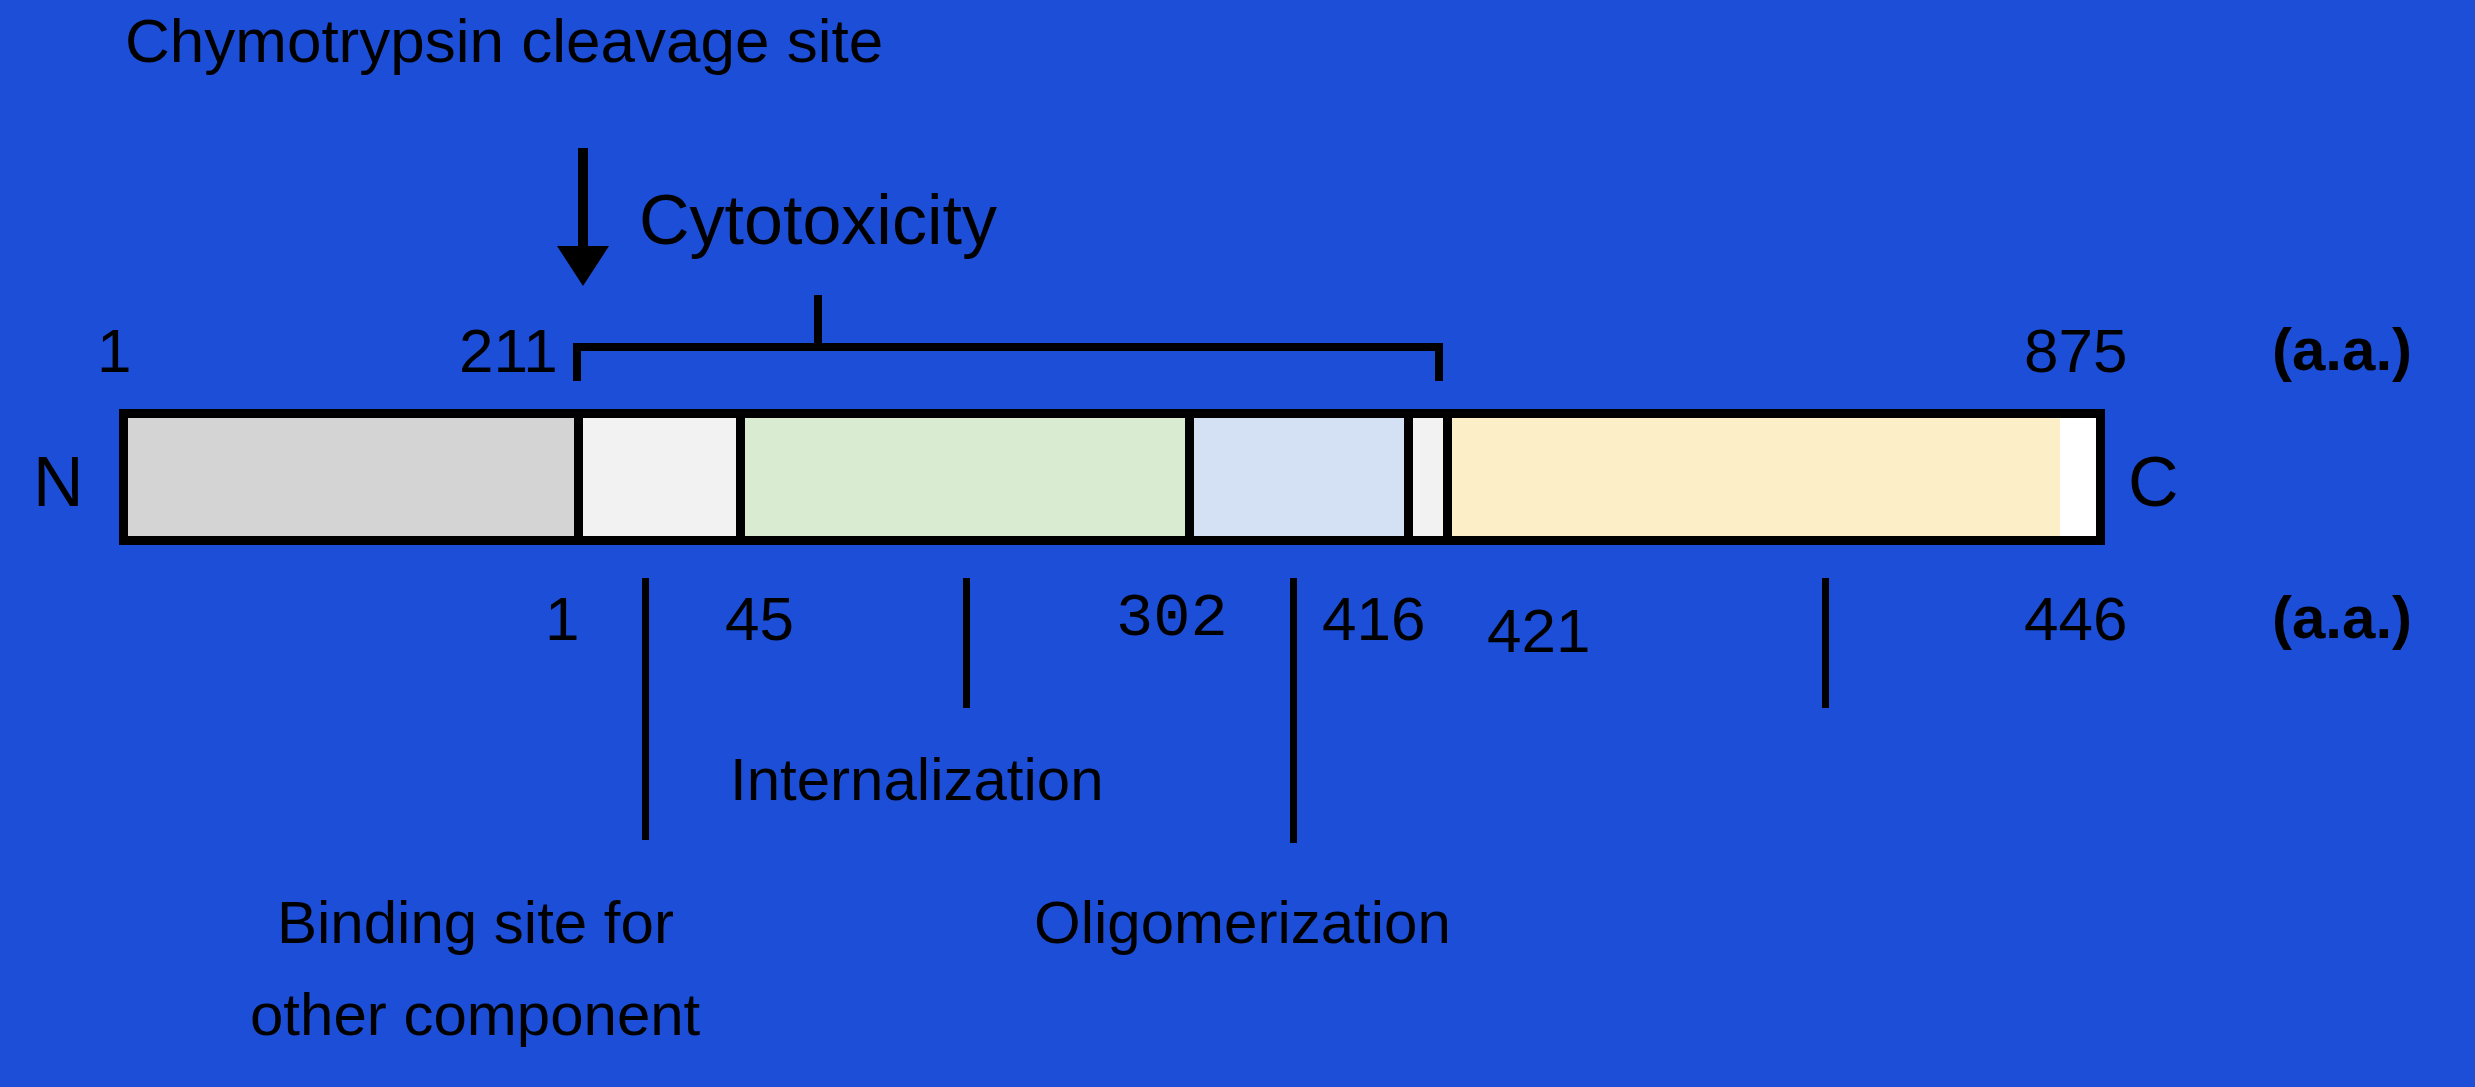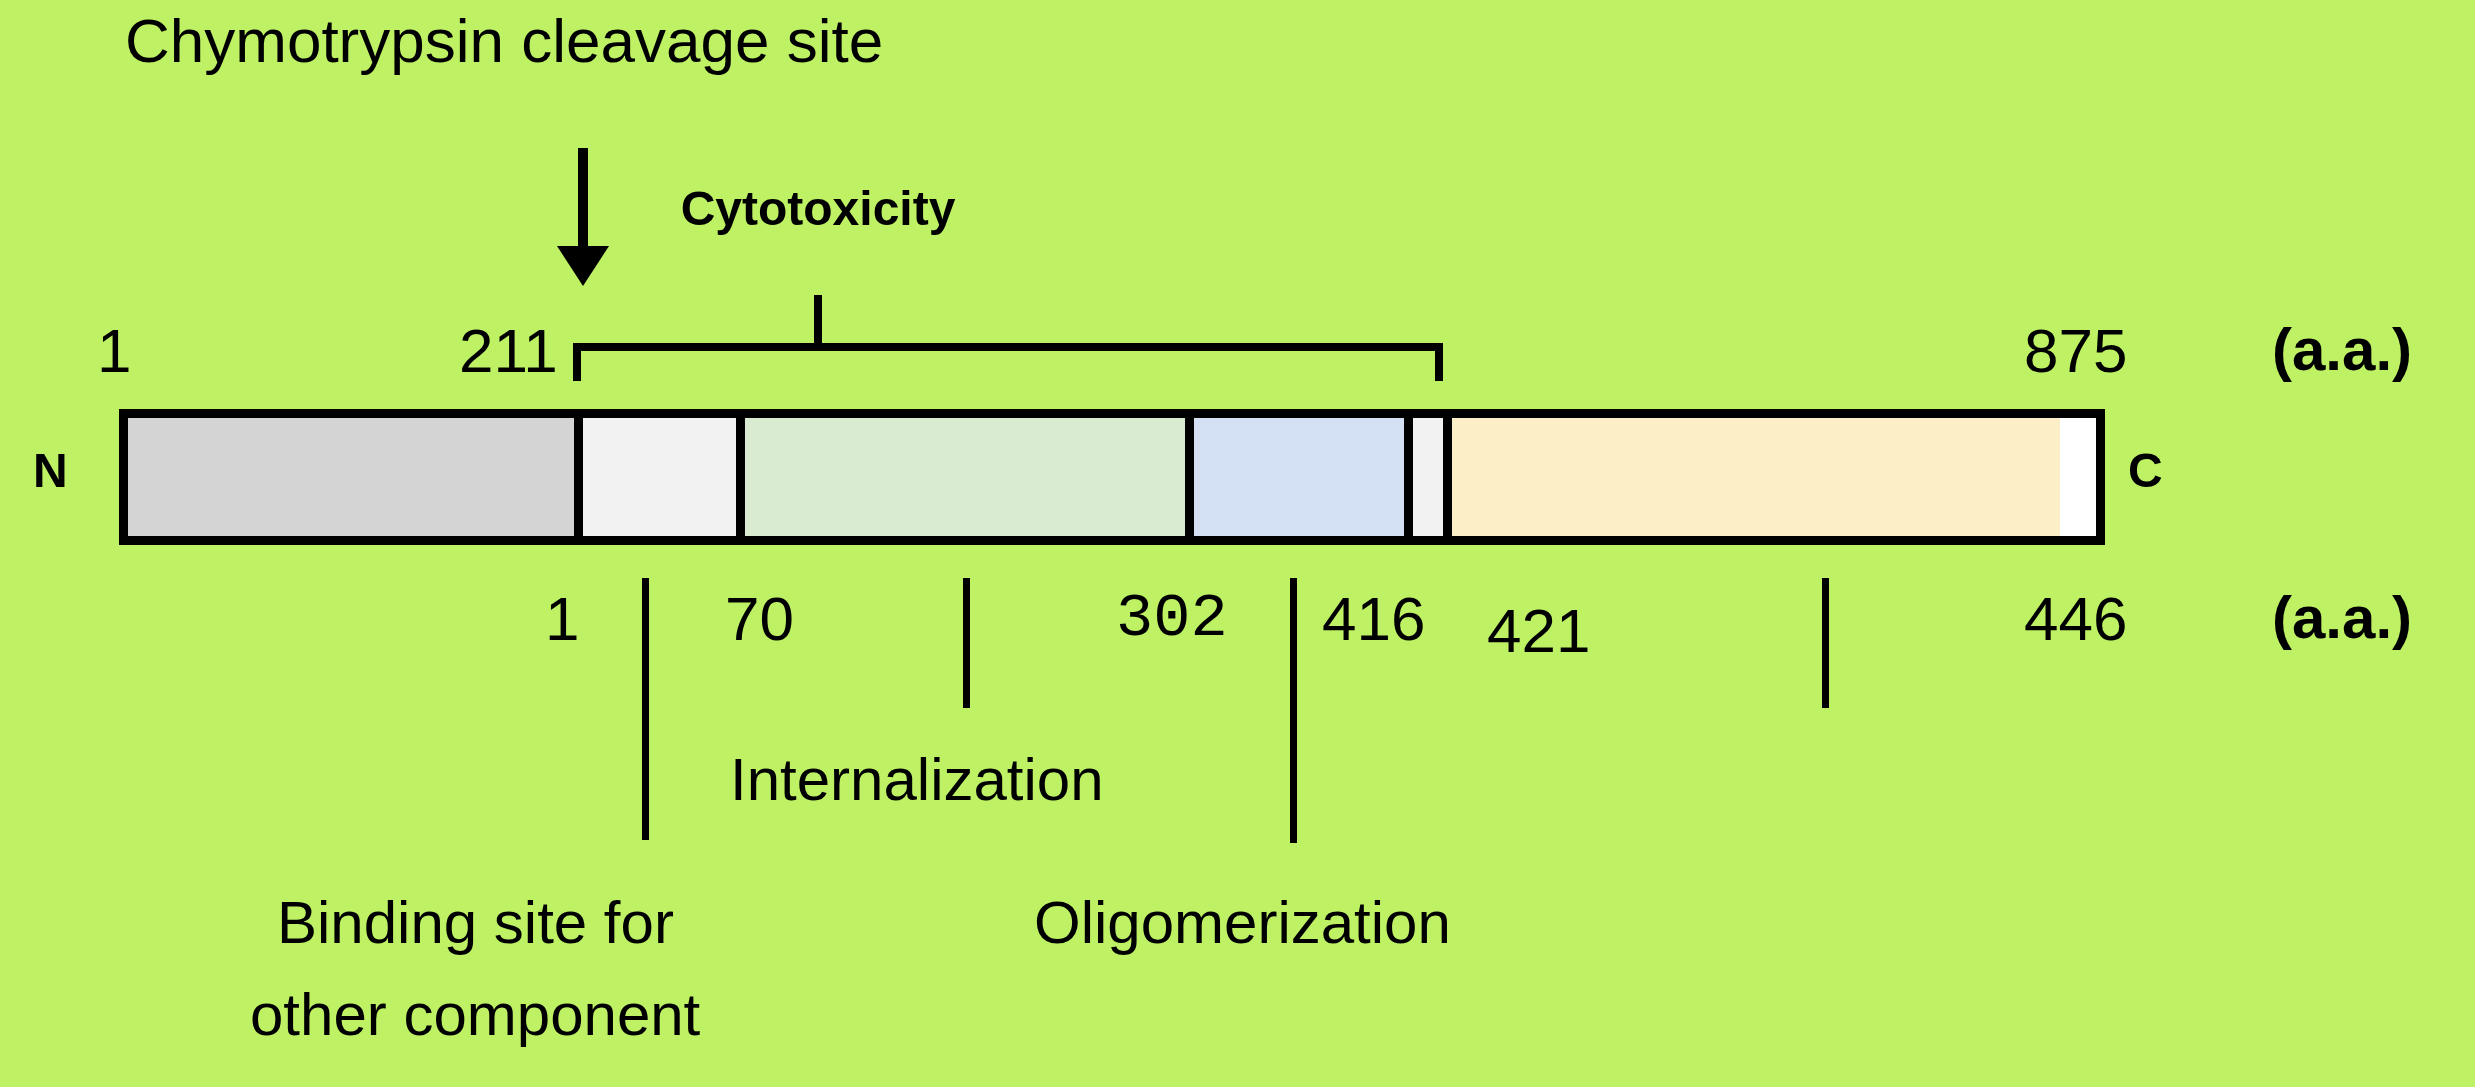--- a/index.html
+++ b/index.html
@@ -7,32 +7,32 @@
     padding: 0;
     background: #ffffff;
   }
   body {
     font-family: "Liberation Sans", sans-serif;
   }
   #figure {
     position: relative;
     width: 2475px;
     height: 1087px;
-    background: #bef264;
+    background: #1d4ed8;
     overflow: hidden;
   }
   .txt {
     position: absolute;
     color: #000000;
     white-space: nowrap;
     line-height: 1;
   }
   .lbl-title   { font-size: 62px; }
   .lbl-num     { font-size: 62px; }
-  .lbl-term    { font-size: 48px; font-weight: bold; }
+  .lbl-term    { font-size: 70px; }
   .lbl-ann     { font-size: 60px; }
   .lbl-aa      { font-size: 60px; font-weight: bold; }
 
   
   #bar {
     position: absolute;
     left: 119px;
     top: 409px;
     width: 1986px;
     height: 136px;
@@ -114,21 +114,21 @@
   <div id="bar">
     <div class="seg" style="width:455px; background:#d4d4d4;"></div>
     <div class="seg" style="width:162px; background:#f2f2f2;"></div>
     <div class="seg" style="width:449px; background:#d9ecd2;"></div>
     <div class="seg" style="width:219px; background:#d4e1f4;"></div>
     <div class="seg" style="width:39px;  background:#f2f2f2;"></div>
     <div class="seg" style="width:608px; background:#fceec6;"></div>
   </div>
 
   <div class="txt lbl-num" style="left:545px; top:588px;">1</div>
-  <div class="txt lbl-num" style="left:725px; top:588px;">70</div>
+  <div class="txt lbl-num" style="left:725px; top:588px;">45</div>
   <div class="txt lbl-num" style="left:1116px; top:588px;font-family:Liberation Mono, monospace;">302</div>
   <div class="txt lbl-num" style="left:1322px; top:588px;">416</div>
   <div class="txt lbl-num" style="left:1487px; top:600px;">421</div>
   <div class="txt lbl-num" style="left:2024px; top:588px;">446</div>
   <div class="txt lbl-aa" style="left:2272px; top:588px;">(a.a.)</div>
 
   <div class="vline" style="left:642px; top:578px; height:262px;"></div>
 
   <div class="vline" style="left:963px; top:578px; height:130px;"></div>
 

